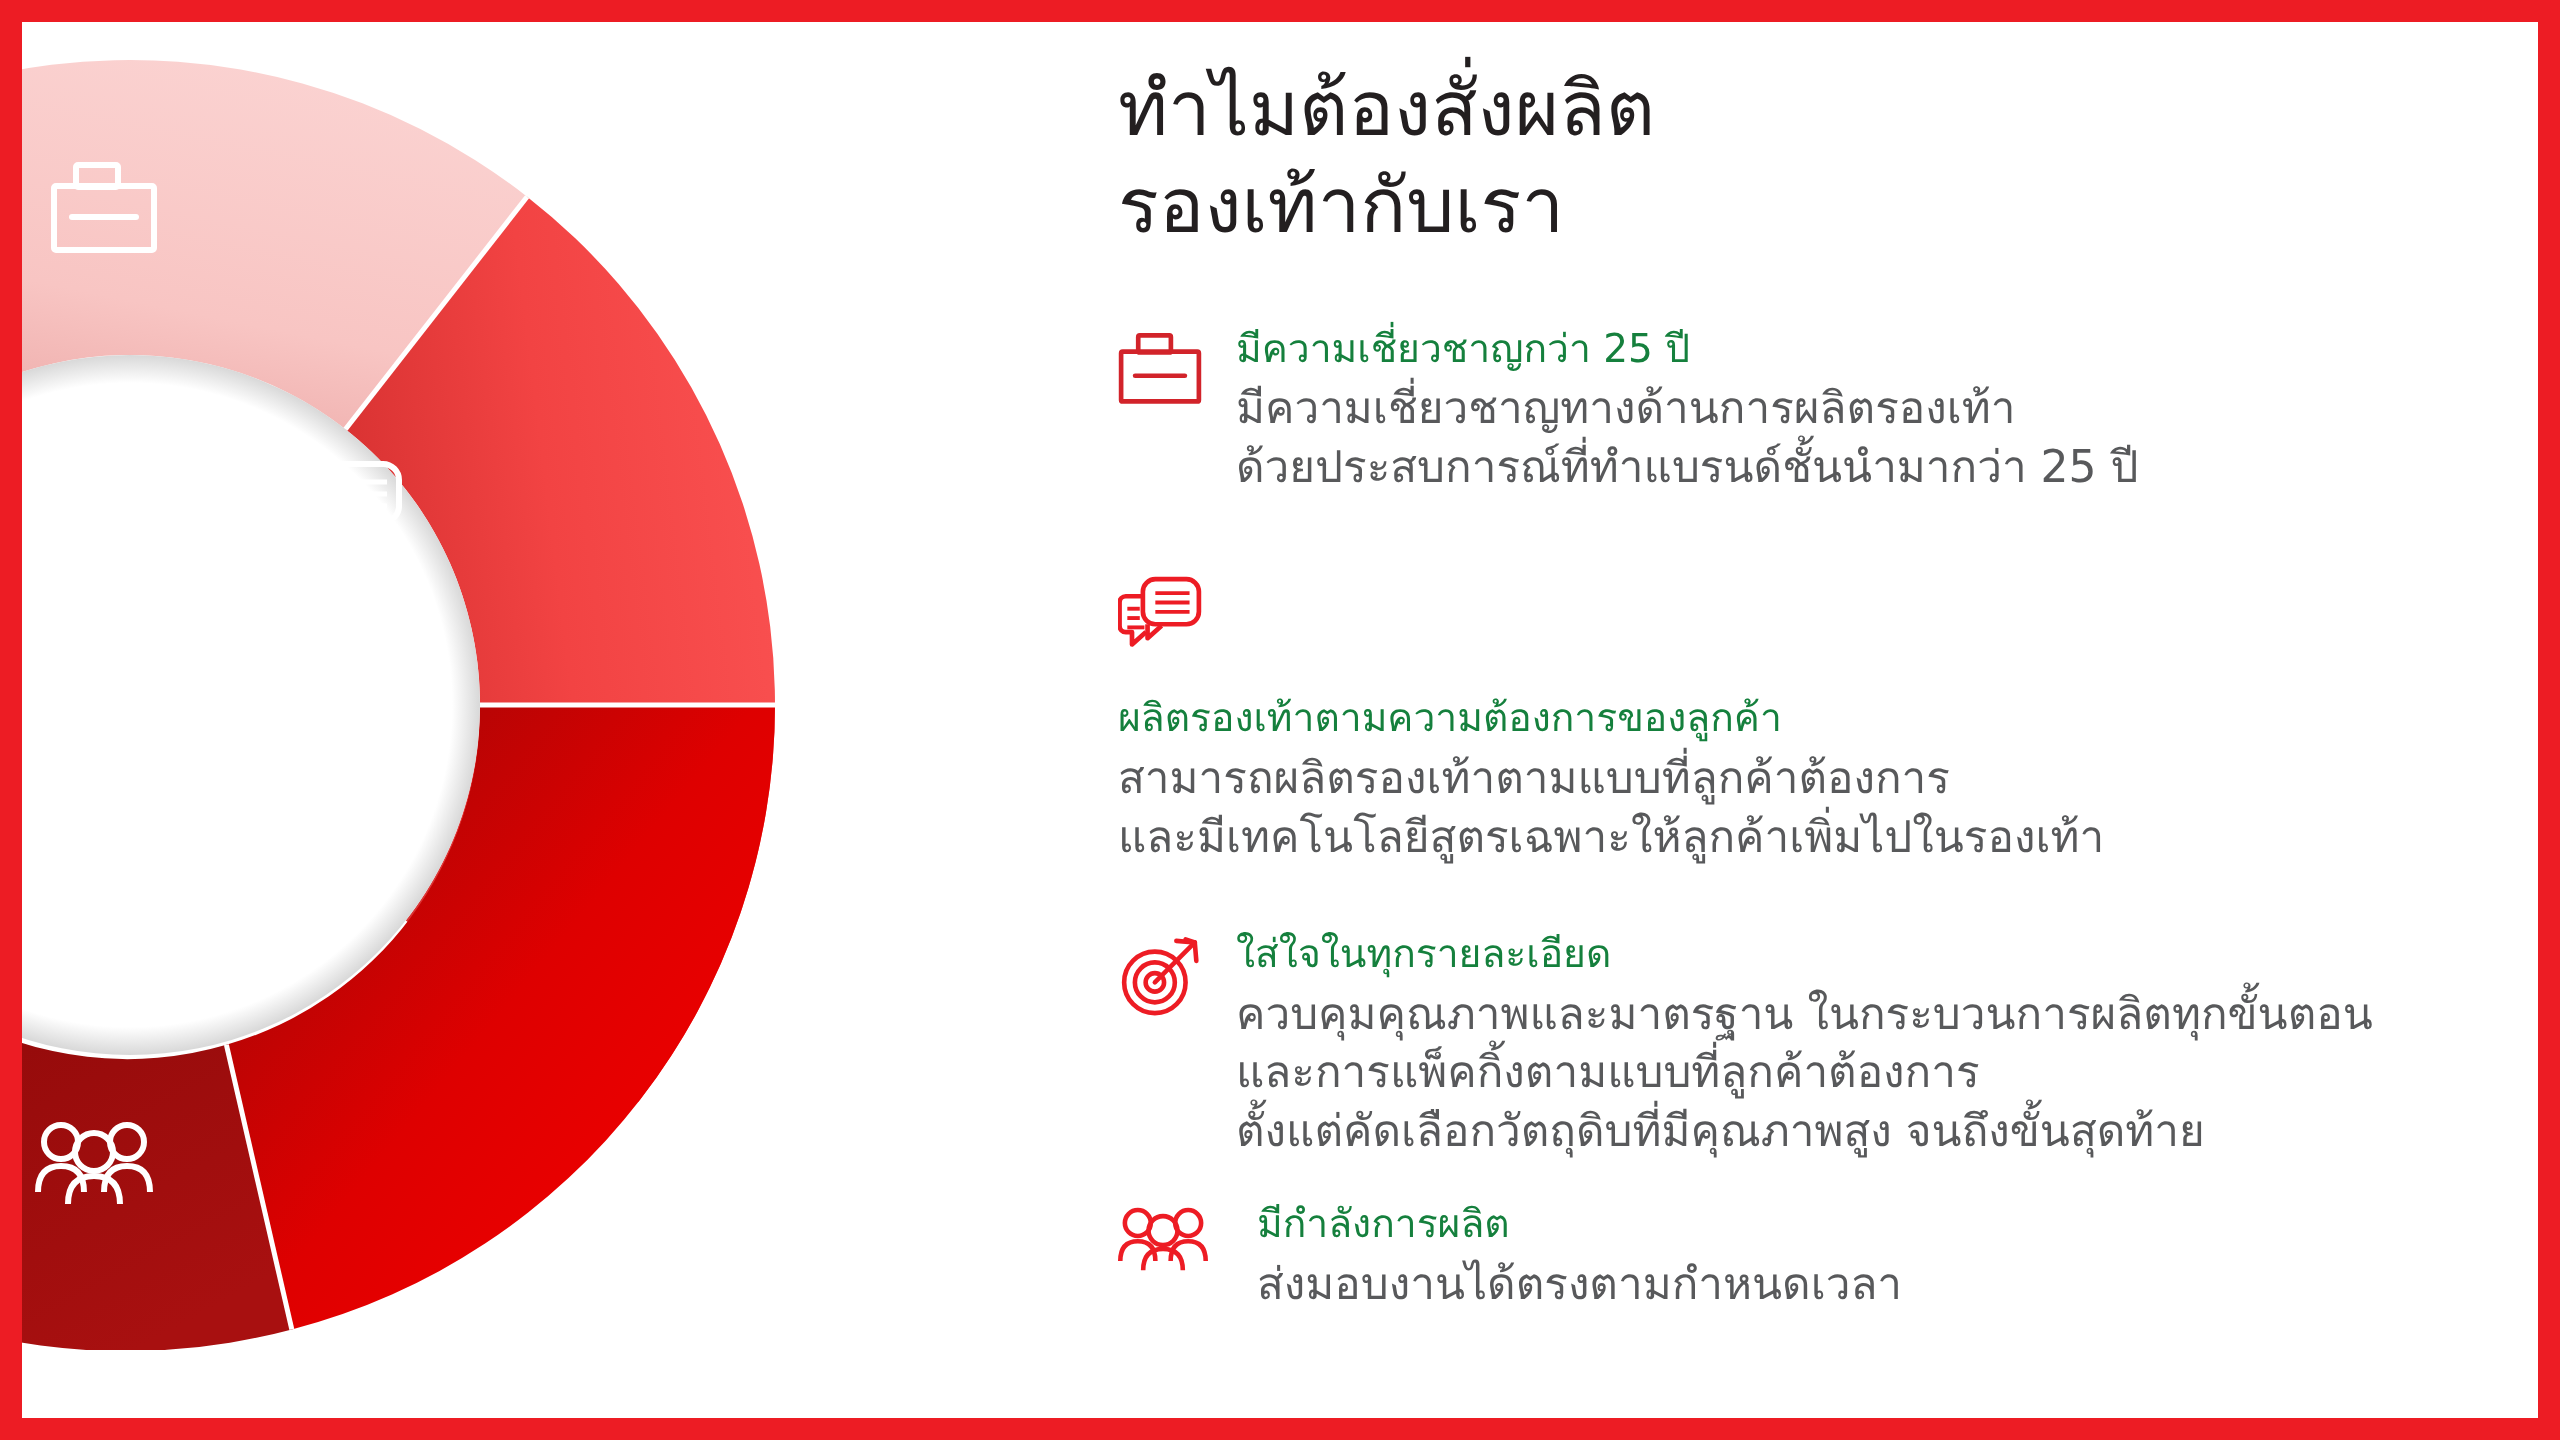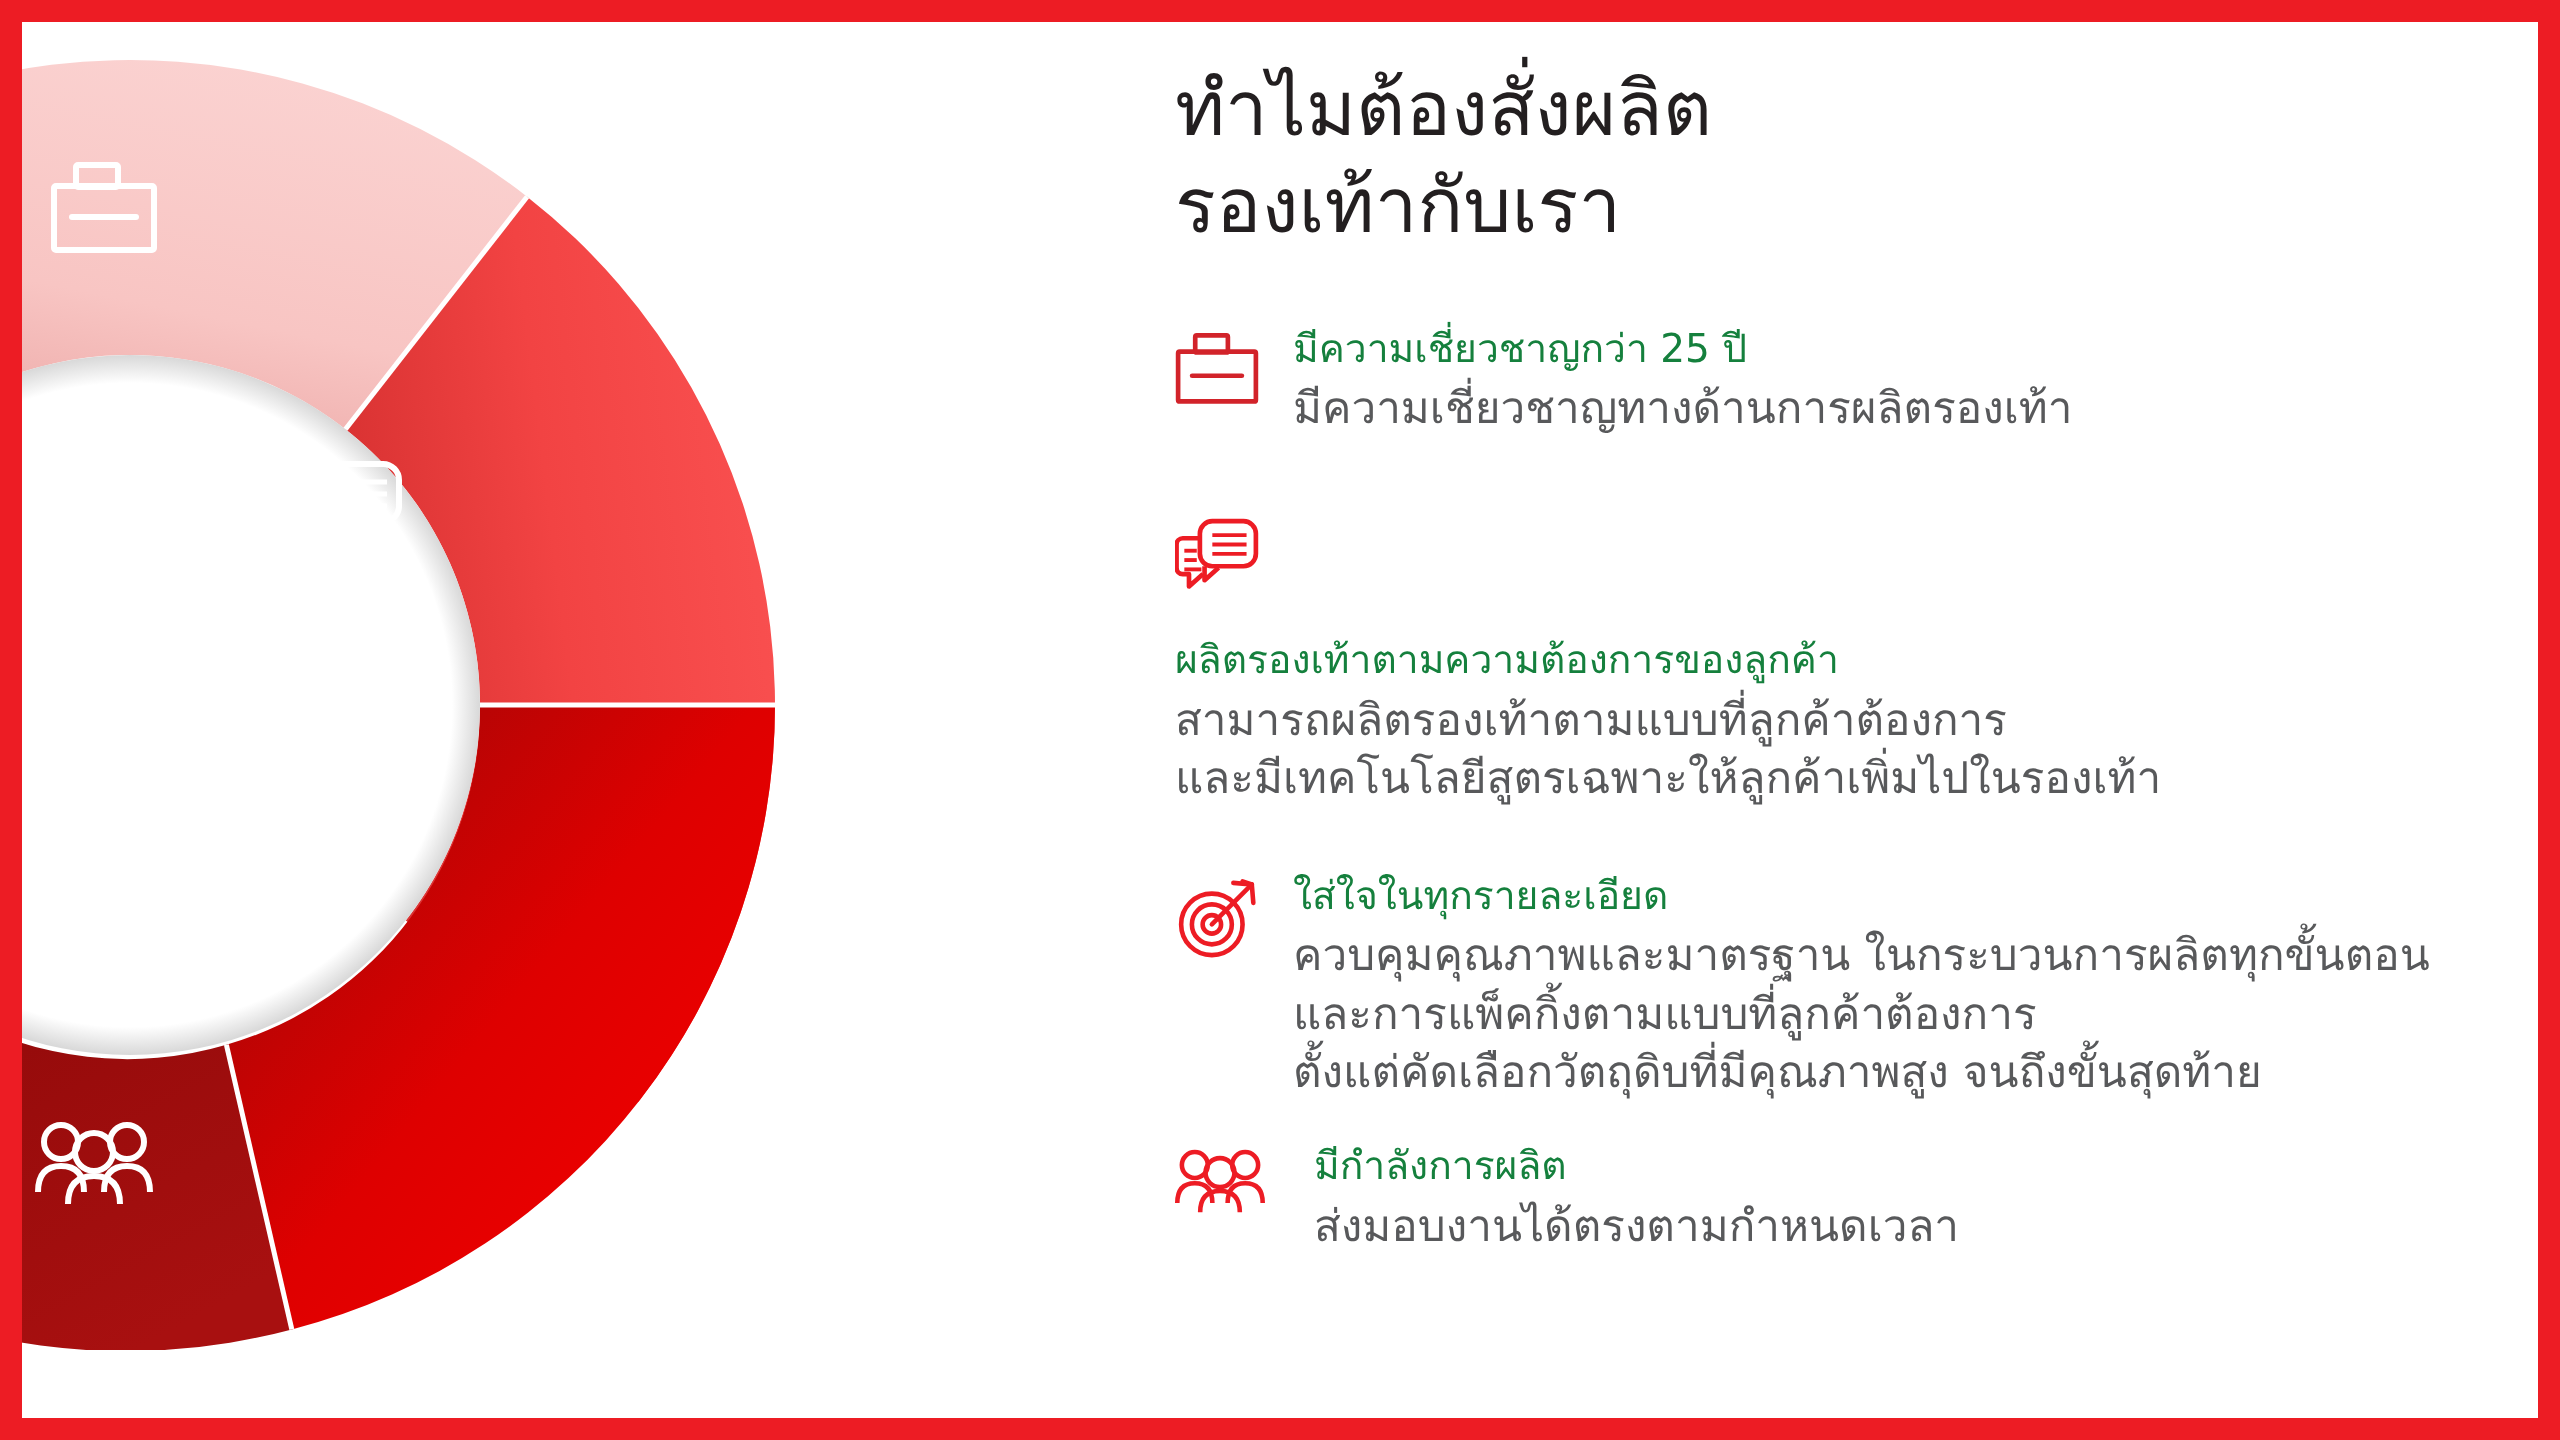--- a/index.html
+++ b/index.html
@@ -51,21 +51,21 @@
   .donut-icon svg { display: block; }
 
   .icon-briefcase-ring { left: 565px; top: 100px; }
   .icon-chat-ring      { left: 810px; top: 400px; }
   .icon-target-ring    { left: 795px; top: 775px; }
   .icon-people-ring    { left: 550px; top: 1060px; }
 
   
   .content {
     position: absolute;
-    left: 1175px;
+    left: 1118px;
     top: 40px;
     width: 1360px;
     z-index: 20;
   }
 
   .page-title {
     color: #231f20;
     font-size: 76px;
     font-weight: 400;
     line-height: 1.28;
@@ -257,20 +257,21 @@
           <svg width="84" height="74" viewBox="0 0 108 94">
             <rect x="26" y="5" width="42" height="22" rx="2" fill="none" stroke="#D2232A" stroke-width="6"></rect>
             <rect x="4" y="26" width="100" height="64" rx="2" fill="none" stroke="#D2232A" stroke-width="6"></rect>
             <line x1="22" y1="57" x2="86" y2="57" stroke="#D2232A" stroke-width="6" stroke-linecap="round"></line>
           </svg>
         </div>
         <div class="feature-body">
           <p class="feature-title">มีความเชี่ยวชาญกว่า 25 ปี</p>
           <div class="feature-lines">
             <p class="feature-line">มีความเชี่ยวชาญทางด้านการผลิตรองเท้า</p>
+            <p class="feature-line">ด้วยประสบการณ์ที่ทำแบรนด์ชั้นนำมากว่า 25 ปี</p>
           </div>
         </div>
       </div>
 
       <div class="feature feature-2">
         <div class="feature-icon">
           <svg width="84" height="81" viewBox="0 0 108 104">
             <rect x="32" y="4" width="72" height="58" rx="16" fill="none" stroke="#ED1C24" stroke-width="6"></rect>
             <path d="M 32 26 H 10 a 8 8 0 0 0 -8 8 v 30 a 8 8 0 0 0 8 8 h 8 v 16 l 18 -16" fill="none" stroke="#ED1C24" stroke-width="6" stroke-linejoin="round"></path>
             <path d="M 38 62 v 18 l 18 -16" fill="none" stroke="#ED1C24" stroke-width="6" stroke-linejoin="round"></path>

